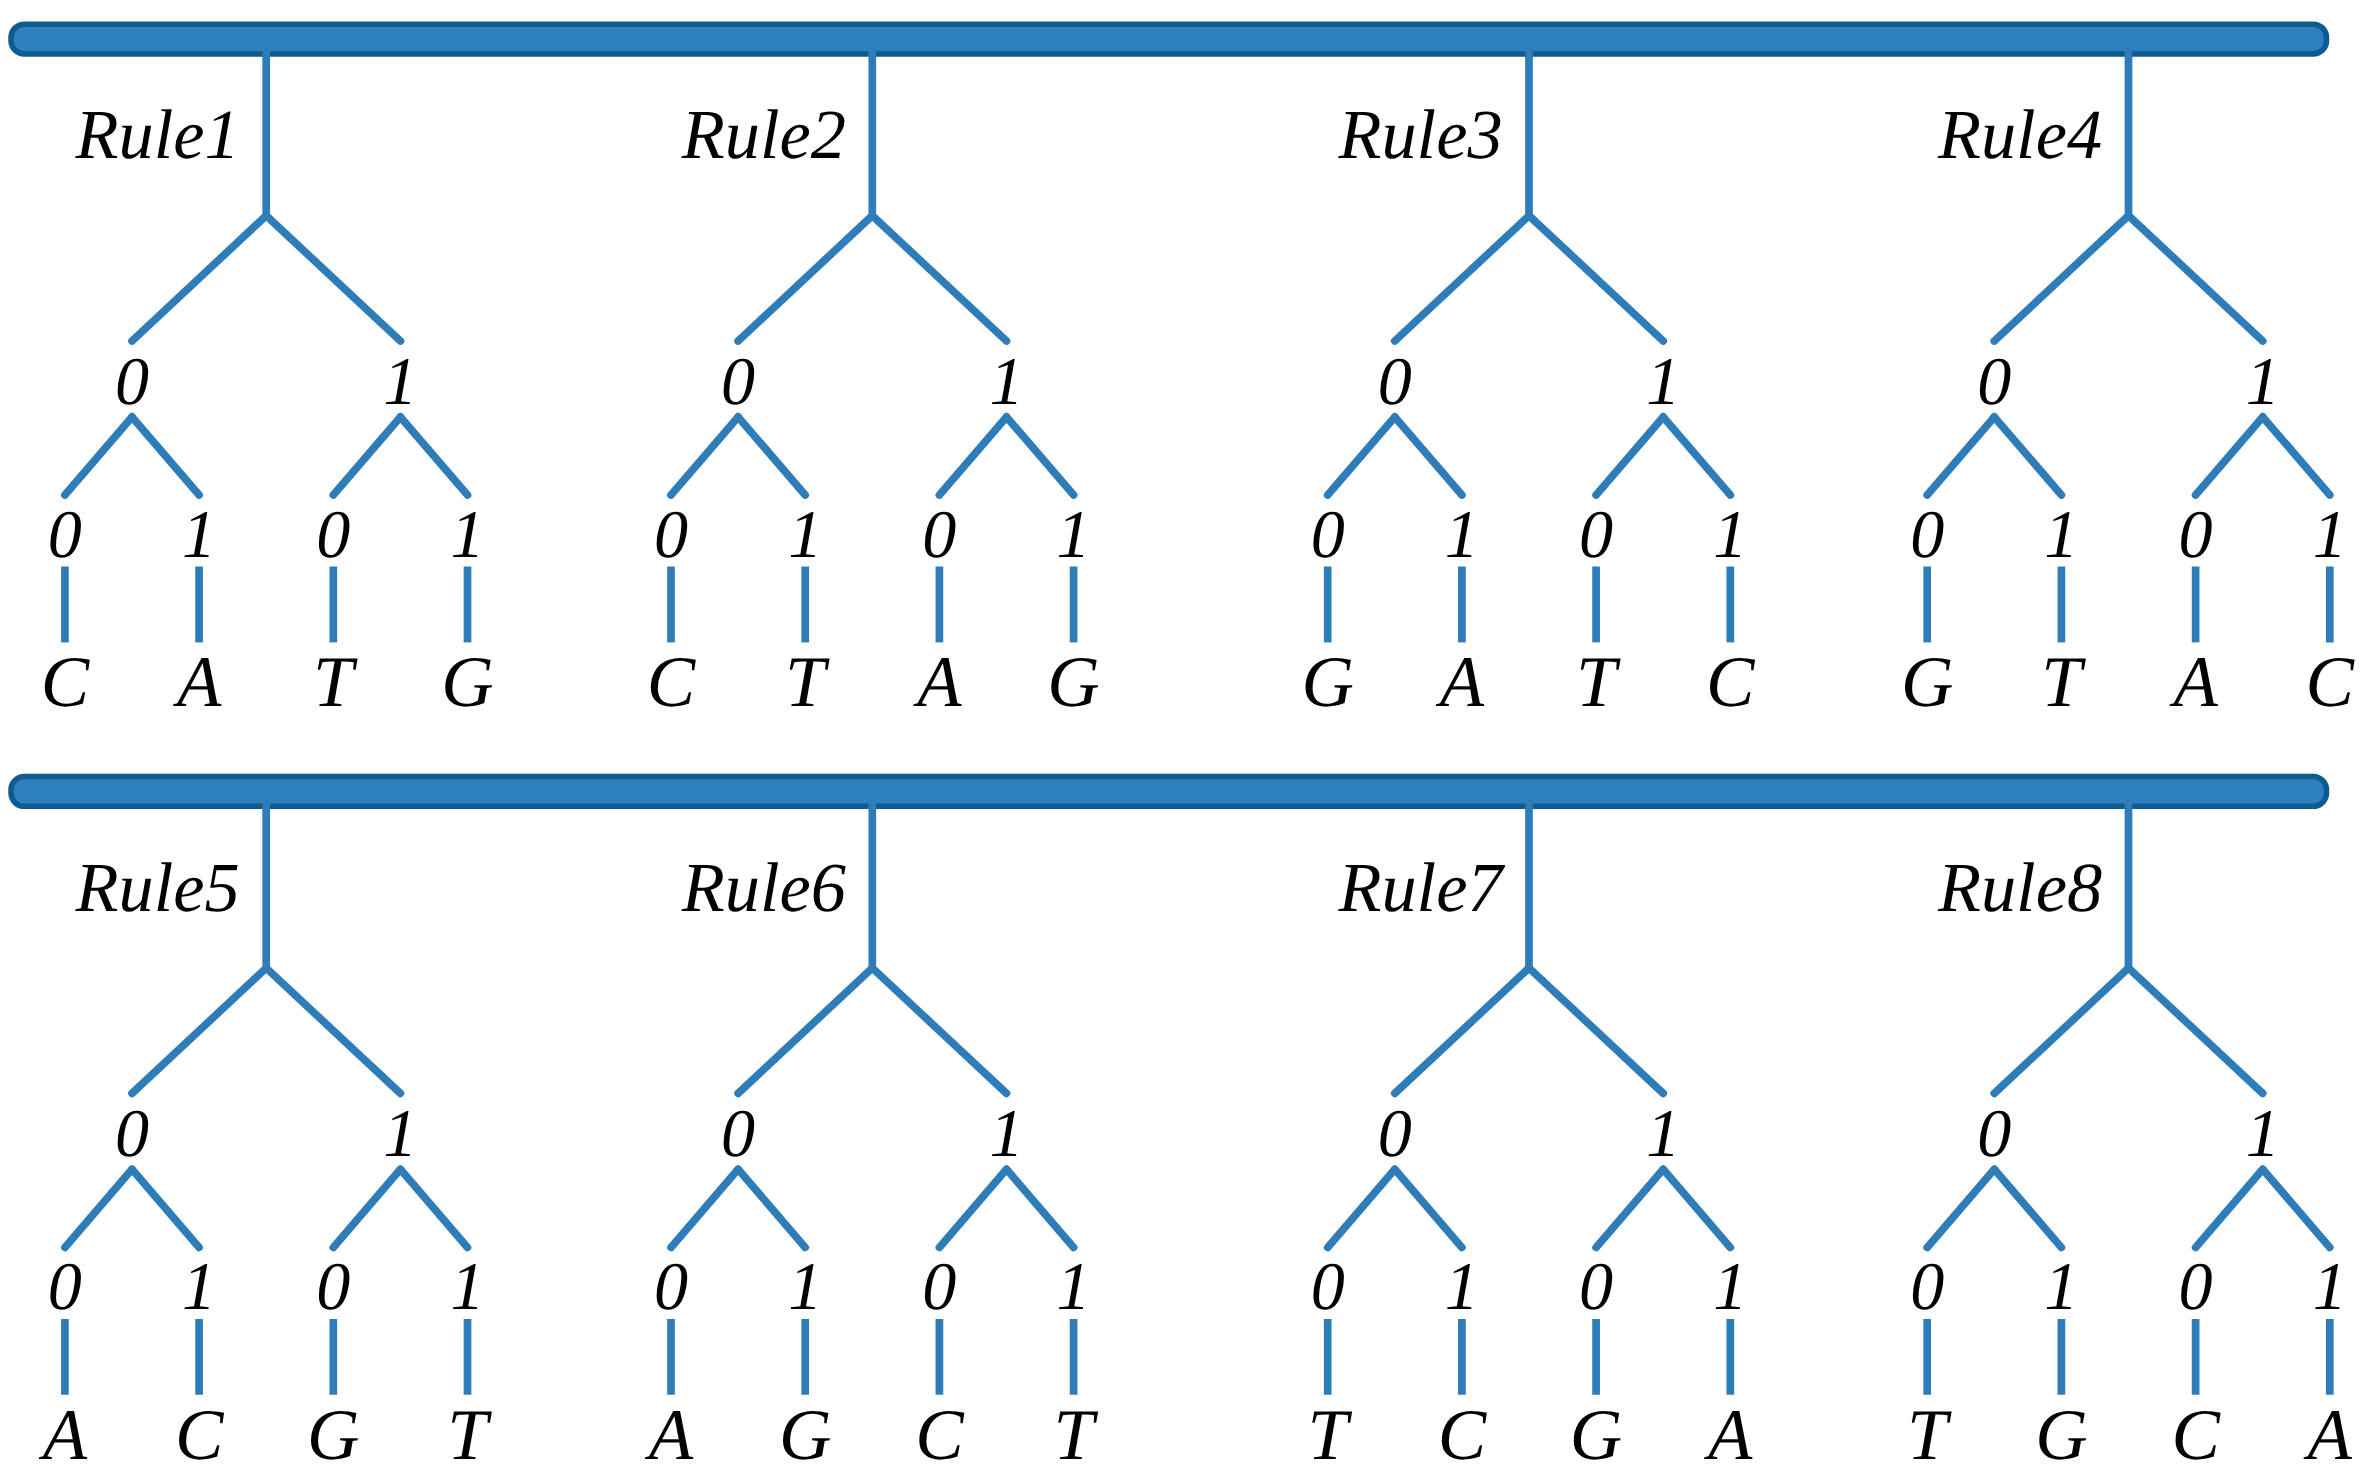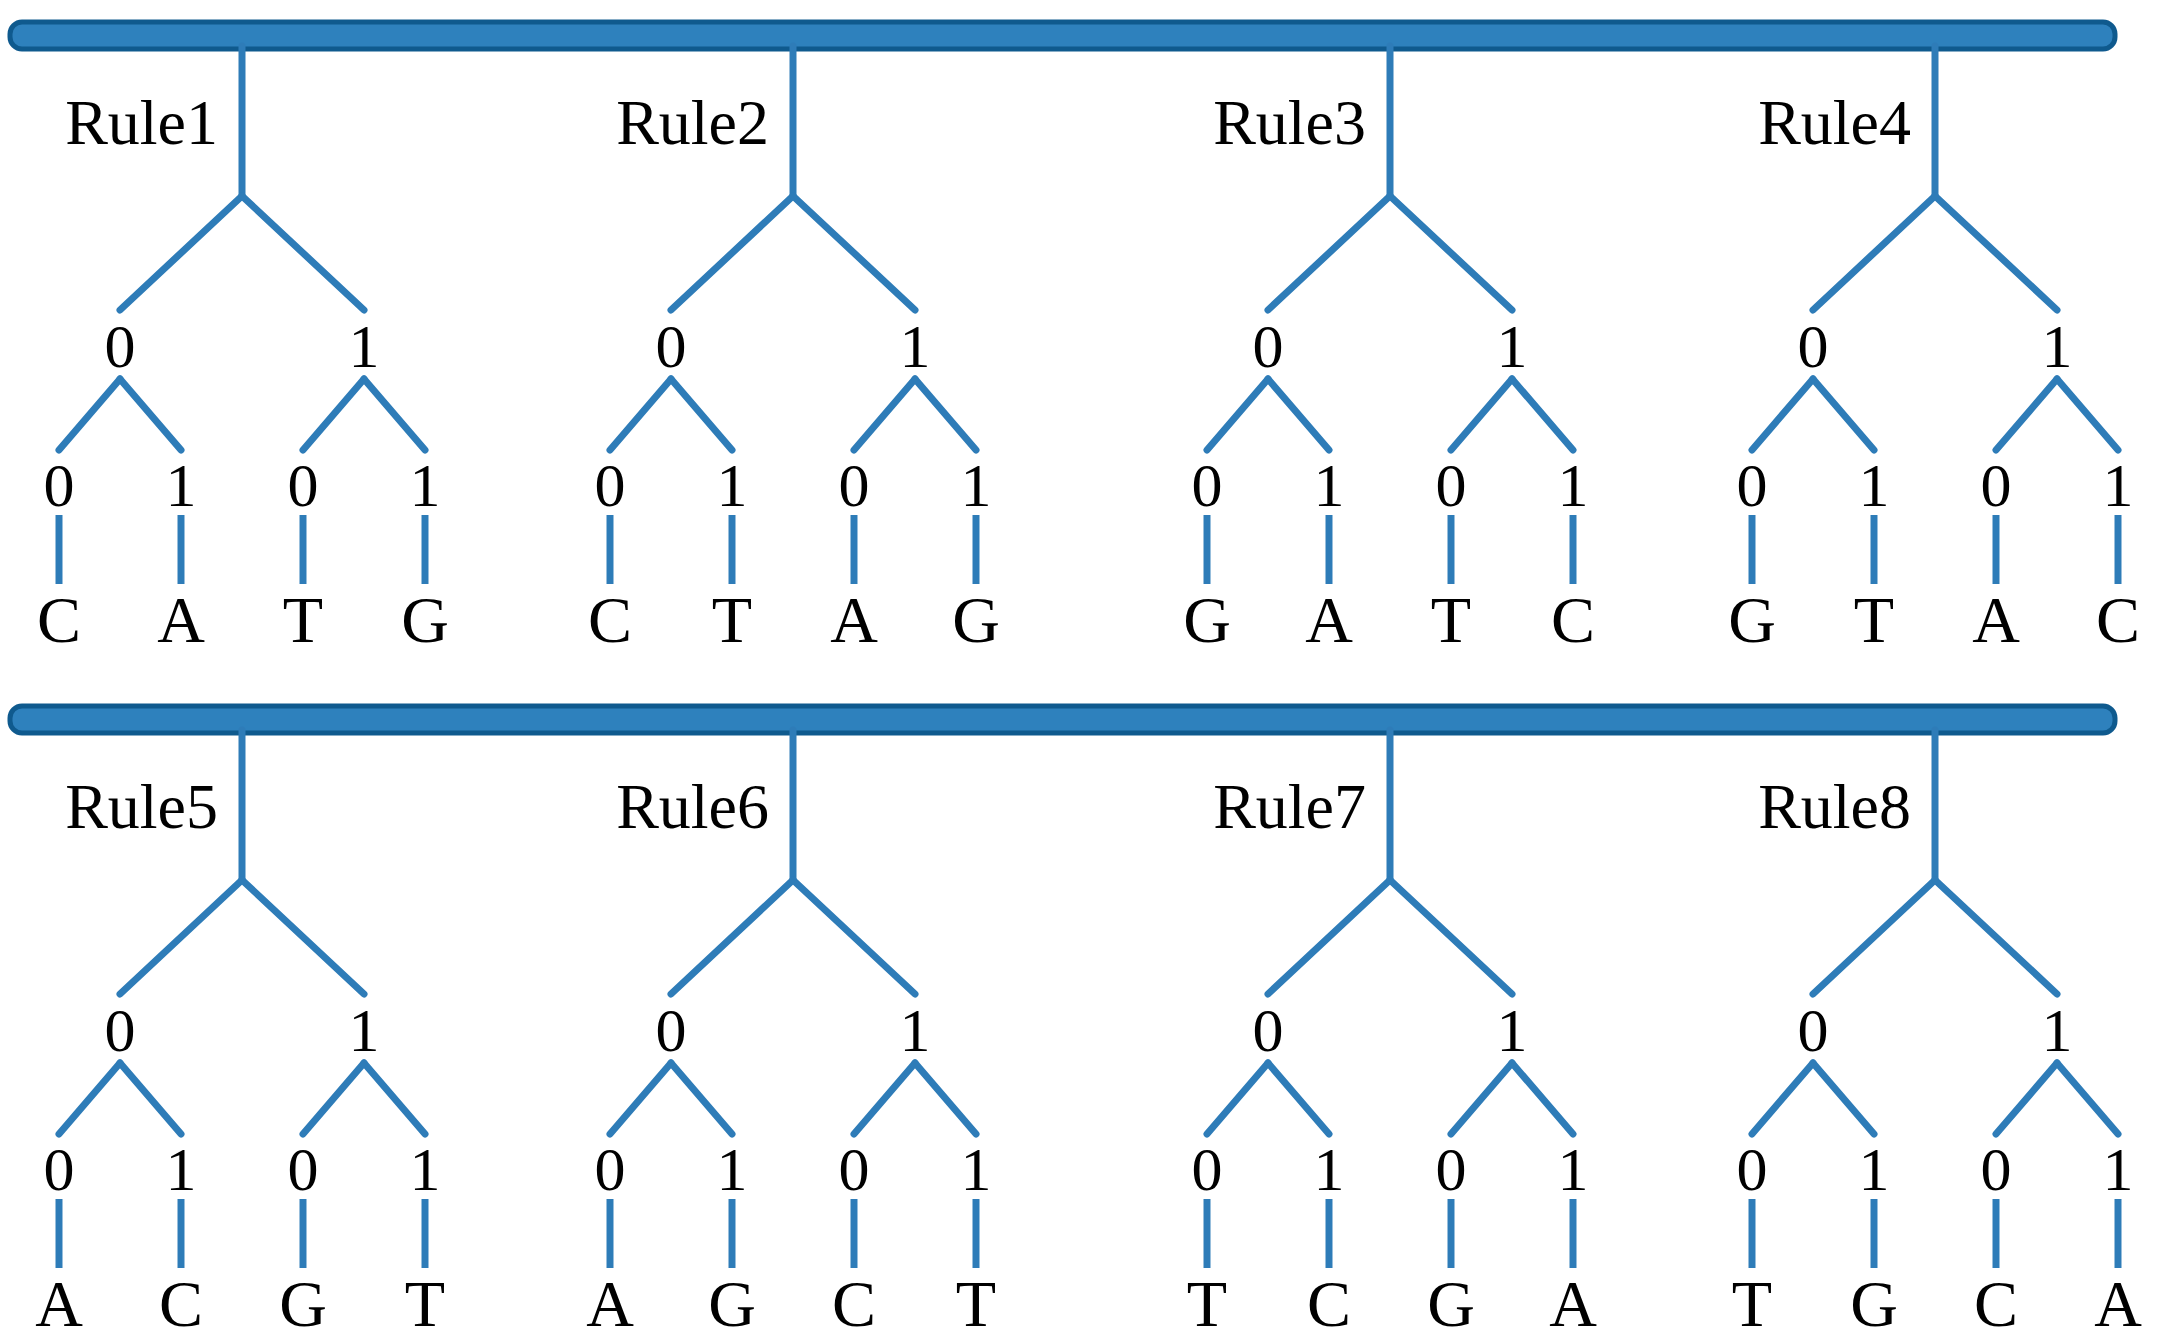--- a/index.html
+++ b/index.html
@@ -3,20 +3,21 @@
 <meta charset="utf-8">
 <style>
   html, body { margin: 0; padding: 0; background: #ffffff; }
   .page {
     position: relative;
     width: 2158px;
     height: 1344px;
     background: #ffffff;
     overflow: hidden;
     font-family: "Liberation Serif", "DejaVu Serif", serif;
+    font-style: italic;
   }
   svg { display: block; }
   text {
     font-family: "Liberation Serif", "DejaVu Serif", serif;
     fill: #000000;
   }
   text.rule-name { font-size: 64px; }
   text.bit       { font-size: 62px; }
   text.base      { font-size: 66px; }
 </style>

